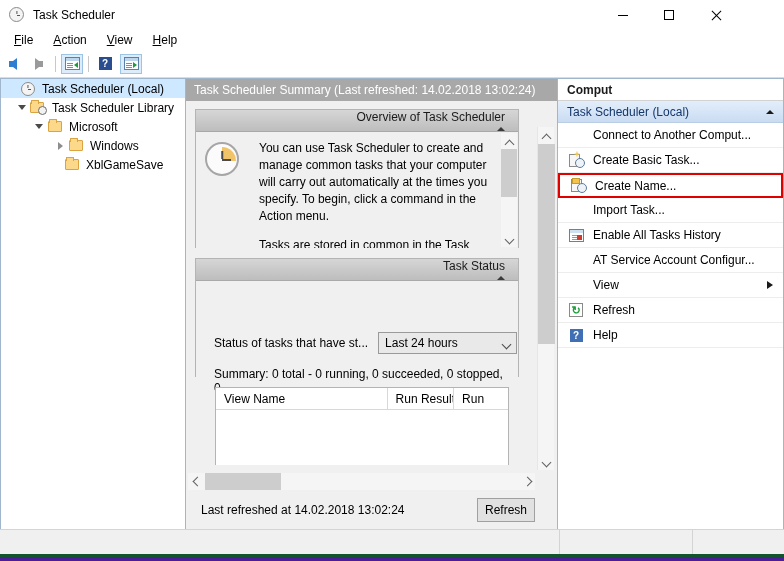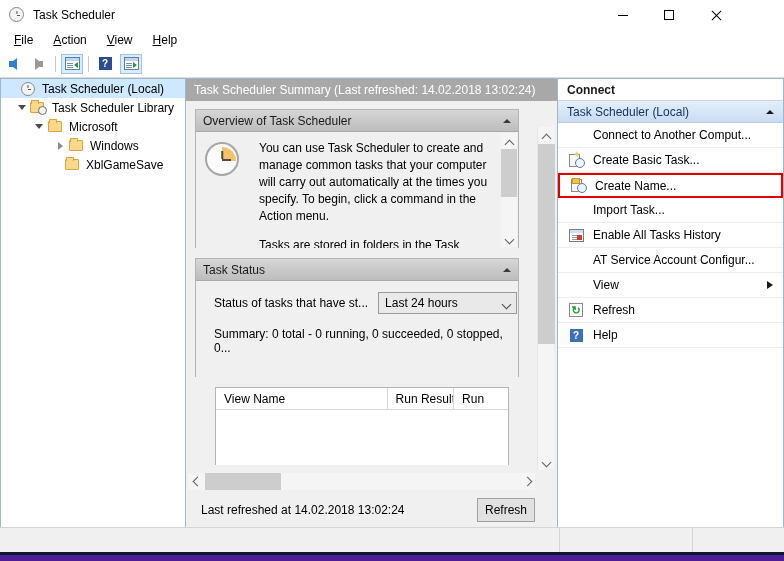--- a/index.html
+++ b/index.html
@@ -8,22 +8,22 @@
     width: 784px; height: 561px;
     overflow: hidden;
     font-family: "Liberation Sans", sans-serif;
     font-size: 12px;
     color: #000;
     background: #f0f0f0;
   }
   #app {
     position: relative;
     width: 784px; height: 561px;
-    background: #0f172a;
-    border-bottom: 6px solid #4c1d95;
+    background: #14532d;
+    border-bottom: 4px solid #4c1d95;
   }
 
   
   #titlebar {
     position: absolute; left: 0; top: 0; width: 784px; height: 30px;
     background: #ffffff;
     display: flex; align-items: center;
   }
   #title-icon {
     margin-left: 9px; width: 16px; height: 16px; position: relative;
@@ -209,22 +209,22 @@
     position: absolute; left: 0; top: 22px; right: 0; bottom: 0;
     background: #f0f0f0;
   }
   .sec {
     position: absolute; left: 9px; right: 38px;
     border: 1px solid #b4b4b4; background: #f0f0f0;
   }
   .sec-head {
     height: 22px; background: linear-gradient(to bottom,#d6d6d6,#bdbdbd);
     border-bottom: 1px solid #a9a9a9;
-    display: flex; align-items: center; padding: 0 7px;
-    font-size: 12px; color: #1a1a1a;
+    display: flex; align-items: flex-end; padding: 0 13px;
+    font-size: 12px; color: #1a1a1a; flex-direction: column;
   }
   .sec-head .ttl { flex: 1; }
   .caret-up {
     width: 0; height: 0;
     border-left: 4px solid transparent; border-right: 4px solid transparent;
     border-bottom: 4px solid #3a3a3a;
   }
   .sec-body { position: relative; background: #f0f0f0; }
 
   
@@ -248,21 +248,21 @@
     position: absolute; left: 50%; top: 50%; width: 30%; height: 1.5px;
     background: #4a4a4a;
   }
   #ov-text {
     margin-left: 20px; font-size: 12px; line-height: 17px; color: #000;
   }
   #ov-text p { margin: 0 0 12px 0; }
 
   
   #sec-status { top: 157px; height: 119px; }
-  #st-body { height: 96px; padding: 11px 0 0 0; }
+  #st-body { height: 96px; padding: 11px 0 0 0; margin-top: 40px; }
   .st-row { display: flex; align-items: center; padding-left: 18px; }
   .st-label { font-size: 12px; }
   #st-dropdown {
     margin-left: 10px; width: 139px; height: 22px;
     background: #e9e9e9; border: 1px solid #9a9a9a;
     display: flex; align-items: center; padding: 0 6px;
     font-size: 12px;
   }
   #st-dropdown .dv { flex: 1; }
   .chev-down-thin {
@@ -599,21 +599,21 @@
           </div>
           <div class="sec-body" id="ov-body">
             <div id="ov-inner">
               <div id="ov-clock">
                 <span class="quad"></span>
                   <span class="hh"></span>
                   <span class="mh"></span>
               </div>
               <div id="ov-text">
                 <p>You can use Task Scheduler to create and manage common tasks that your computer will carry out automatically at the times you specify. To begin, click a command in the Action menu.</p>
-                <p>Tasks are stored in folders in the Task</p>
+                <p>Tasks are stored in common in the Task</p>
               </div>
             </div>
             <div id="ov-vscroll">
               <div class="sb-arrow sb-up">
                   <span class="sb-chev up"></span>
                 </div>
               <div id="ov-vthumb"></div>
               <div class="sb-arrow sb-down">
                   <span class="sb-chev down"></span>
                 </div>
@@ -671,21 +671,21 @@
 
         <div id="sum-footer">
           <div id="last-refreshed">Last refreshed at 14.02.2018 13:02:24</div>
           <div id="refresh-btn">Refresh</div>
         </div>
 
       </div>
     </div>
 
     <div id="actions-pane">
-      <div id="actions-title">Connect</div>
+      <div id="actions-title">Comput</div>
       <div id="actions-group-head">
         <span class="ttl">Task Scheduler (Local)</span>
         <span class="caret-up-blue"></span>
       </div>
 
       <div class="act-item">
         <span class="act-ico"></span>
         <span class="act-label">Connect to Another Comput...</span>
       </div>
 

